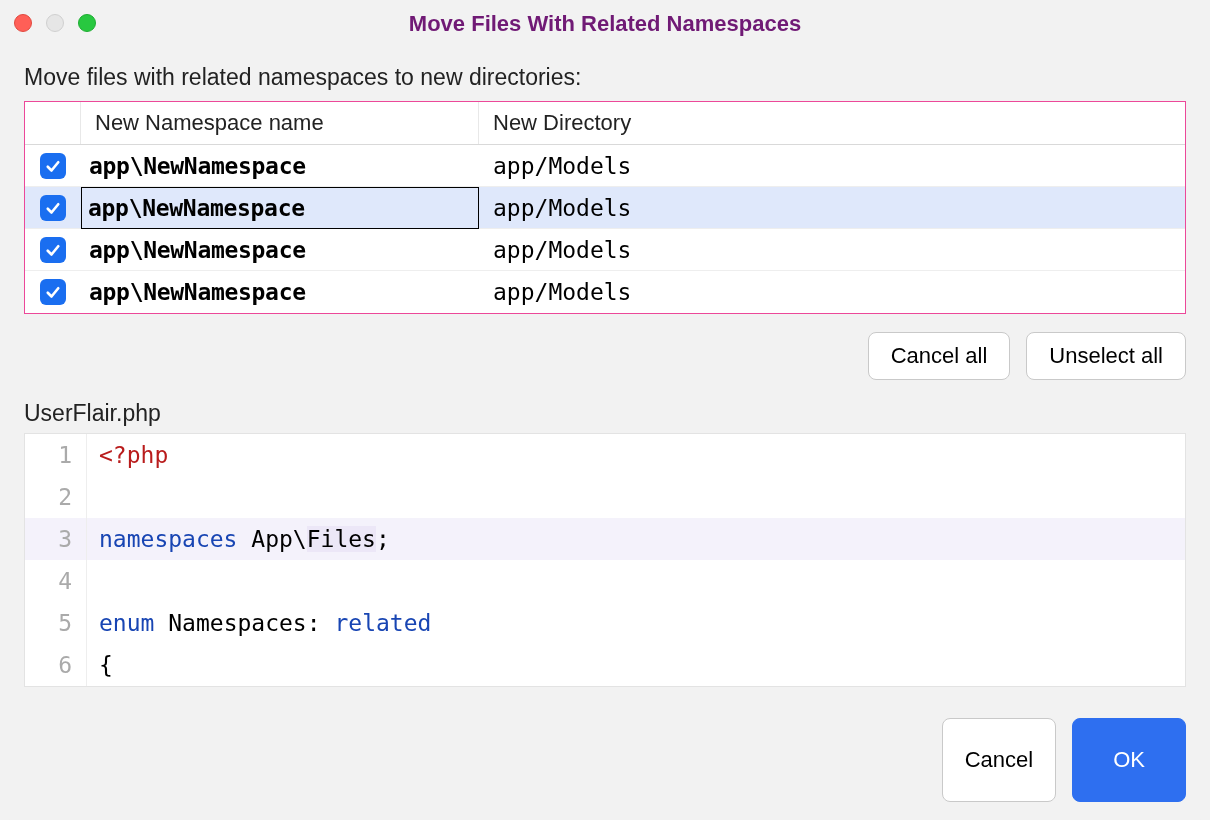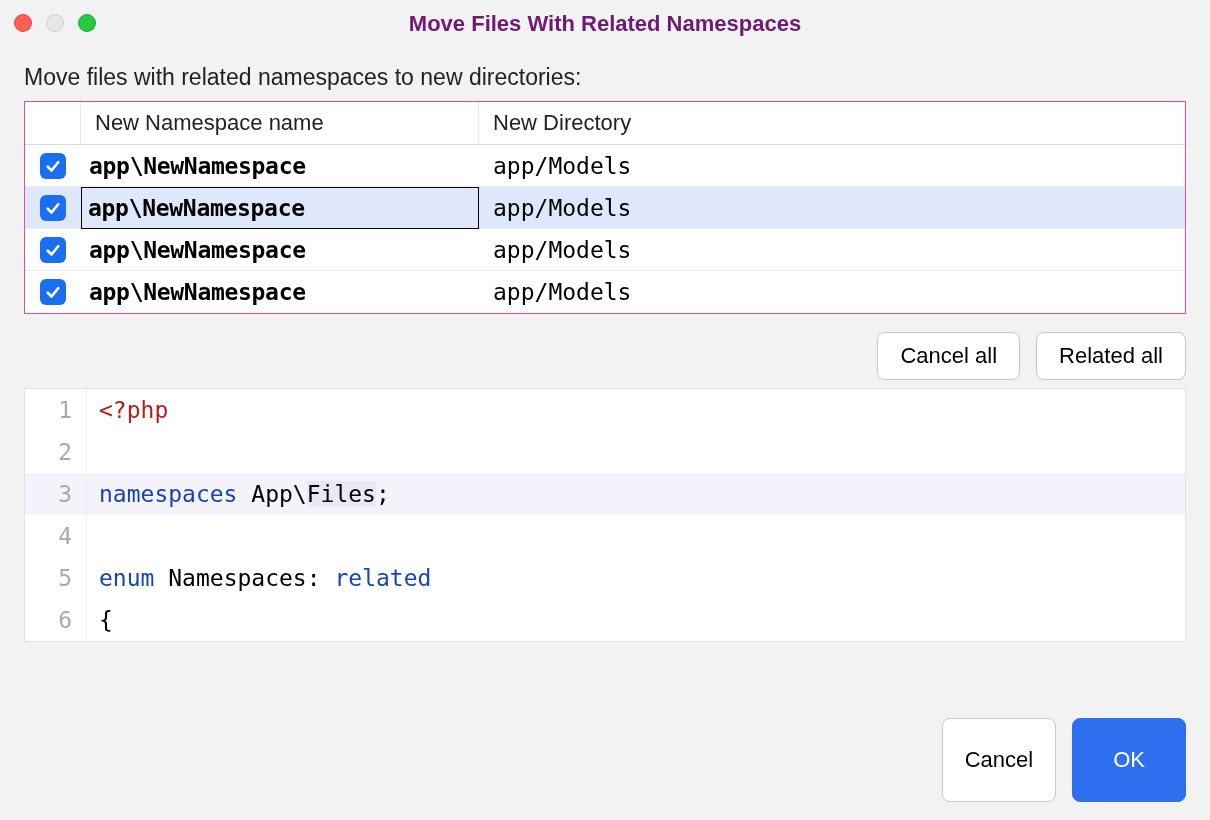--- a/index.html
+++ b/index.html
@@ -110,23 +110,24 @@
               </div>
             </div>
             <div class="td ns">app\NewNamespace</div>
             <div class="td dir">app/Models</div>
           </div>
         </div>
     </div>
 
     <div class="btnrow">
       <button class="btn">Cancel all</button>
-      <button class="btn">Related all</button>
+      <button class="btn">Unselect all</button>
     </div>
 
+    <div class="filelabel">UserFlair.php</div>
     <div class="editor" id="editor">
         <div class="eline">
           <div class="gut">1</div>
           <div class="code"><span class="tok-tag">&lt;?php</span></div>
         </div>
         <div class="eline">
           <div class="gut">2</div>
           <div class="code">&nbsp;</div>
         </div>
         <div class="eline hl">

